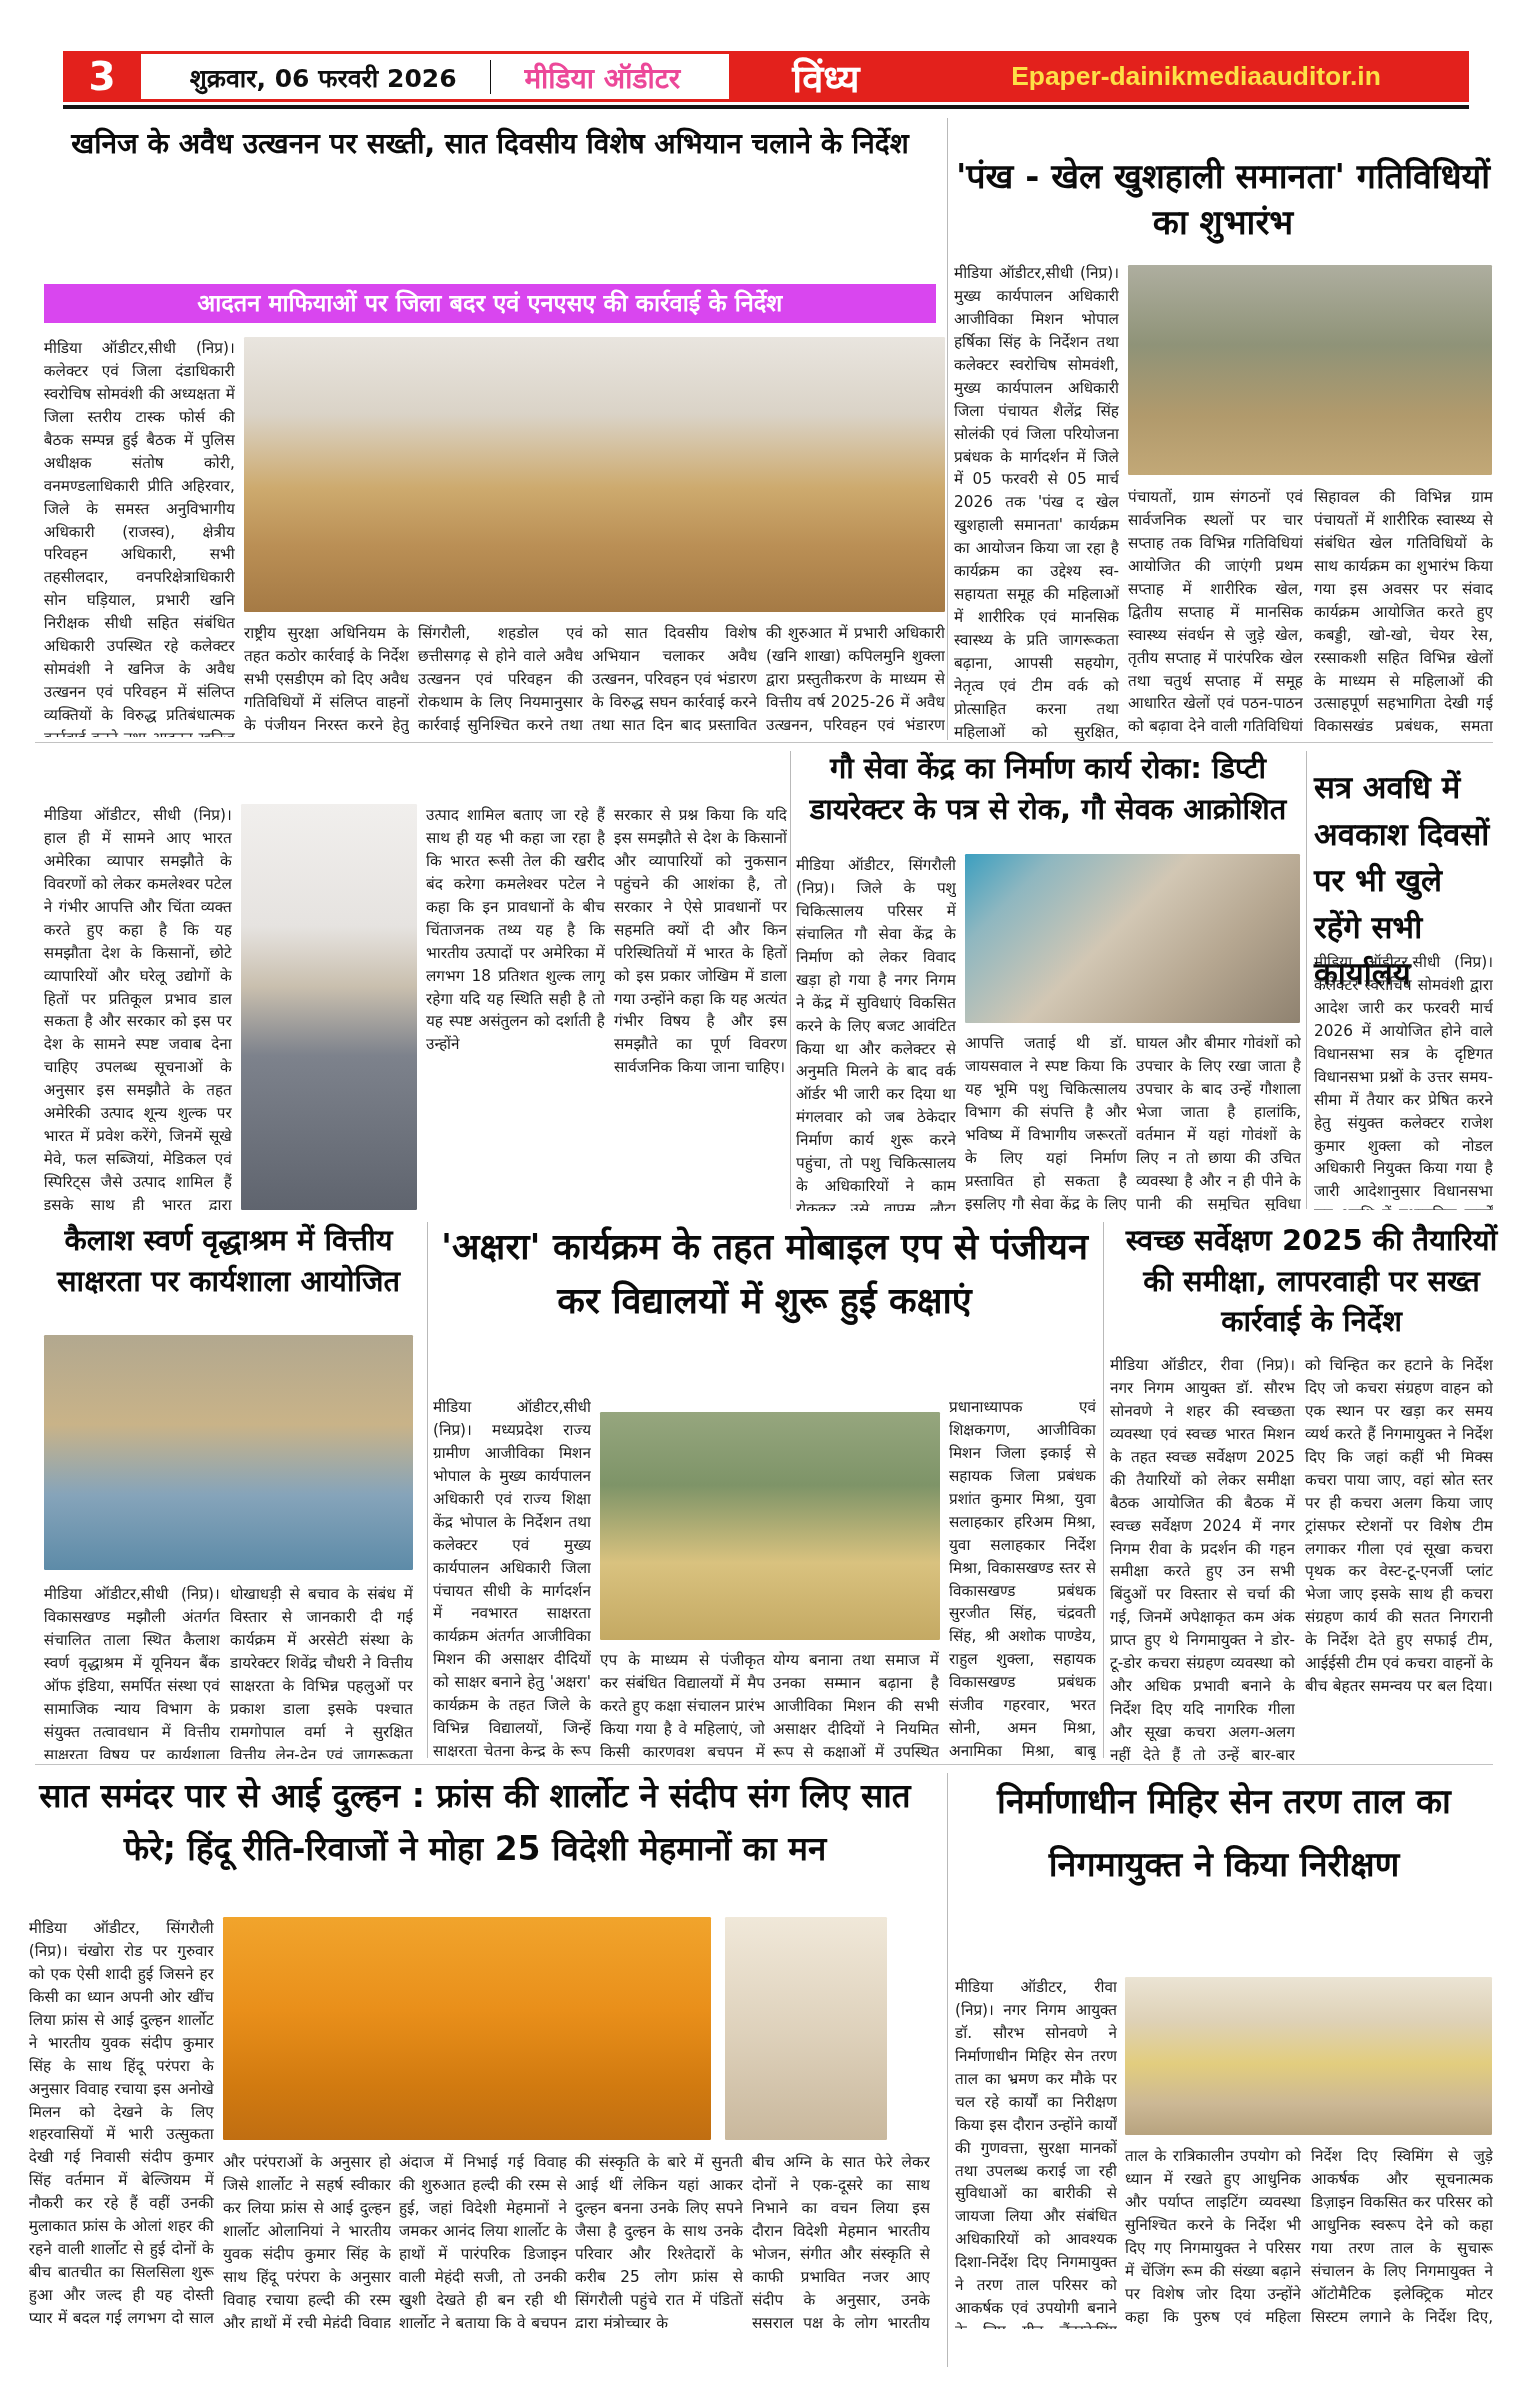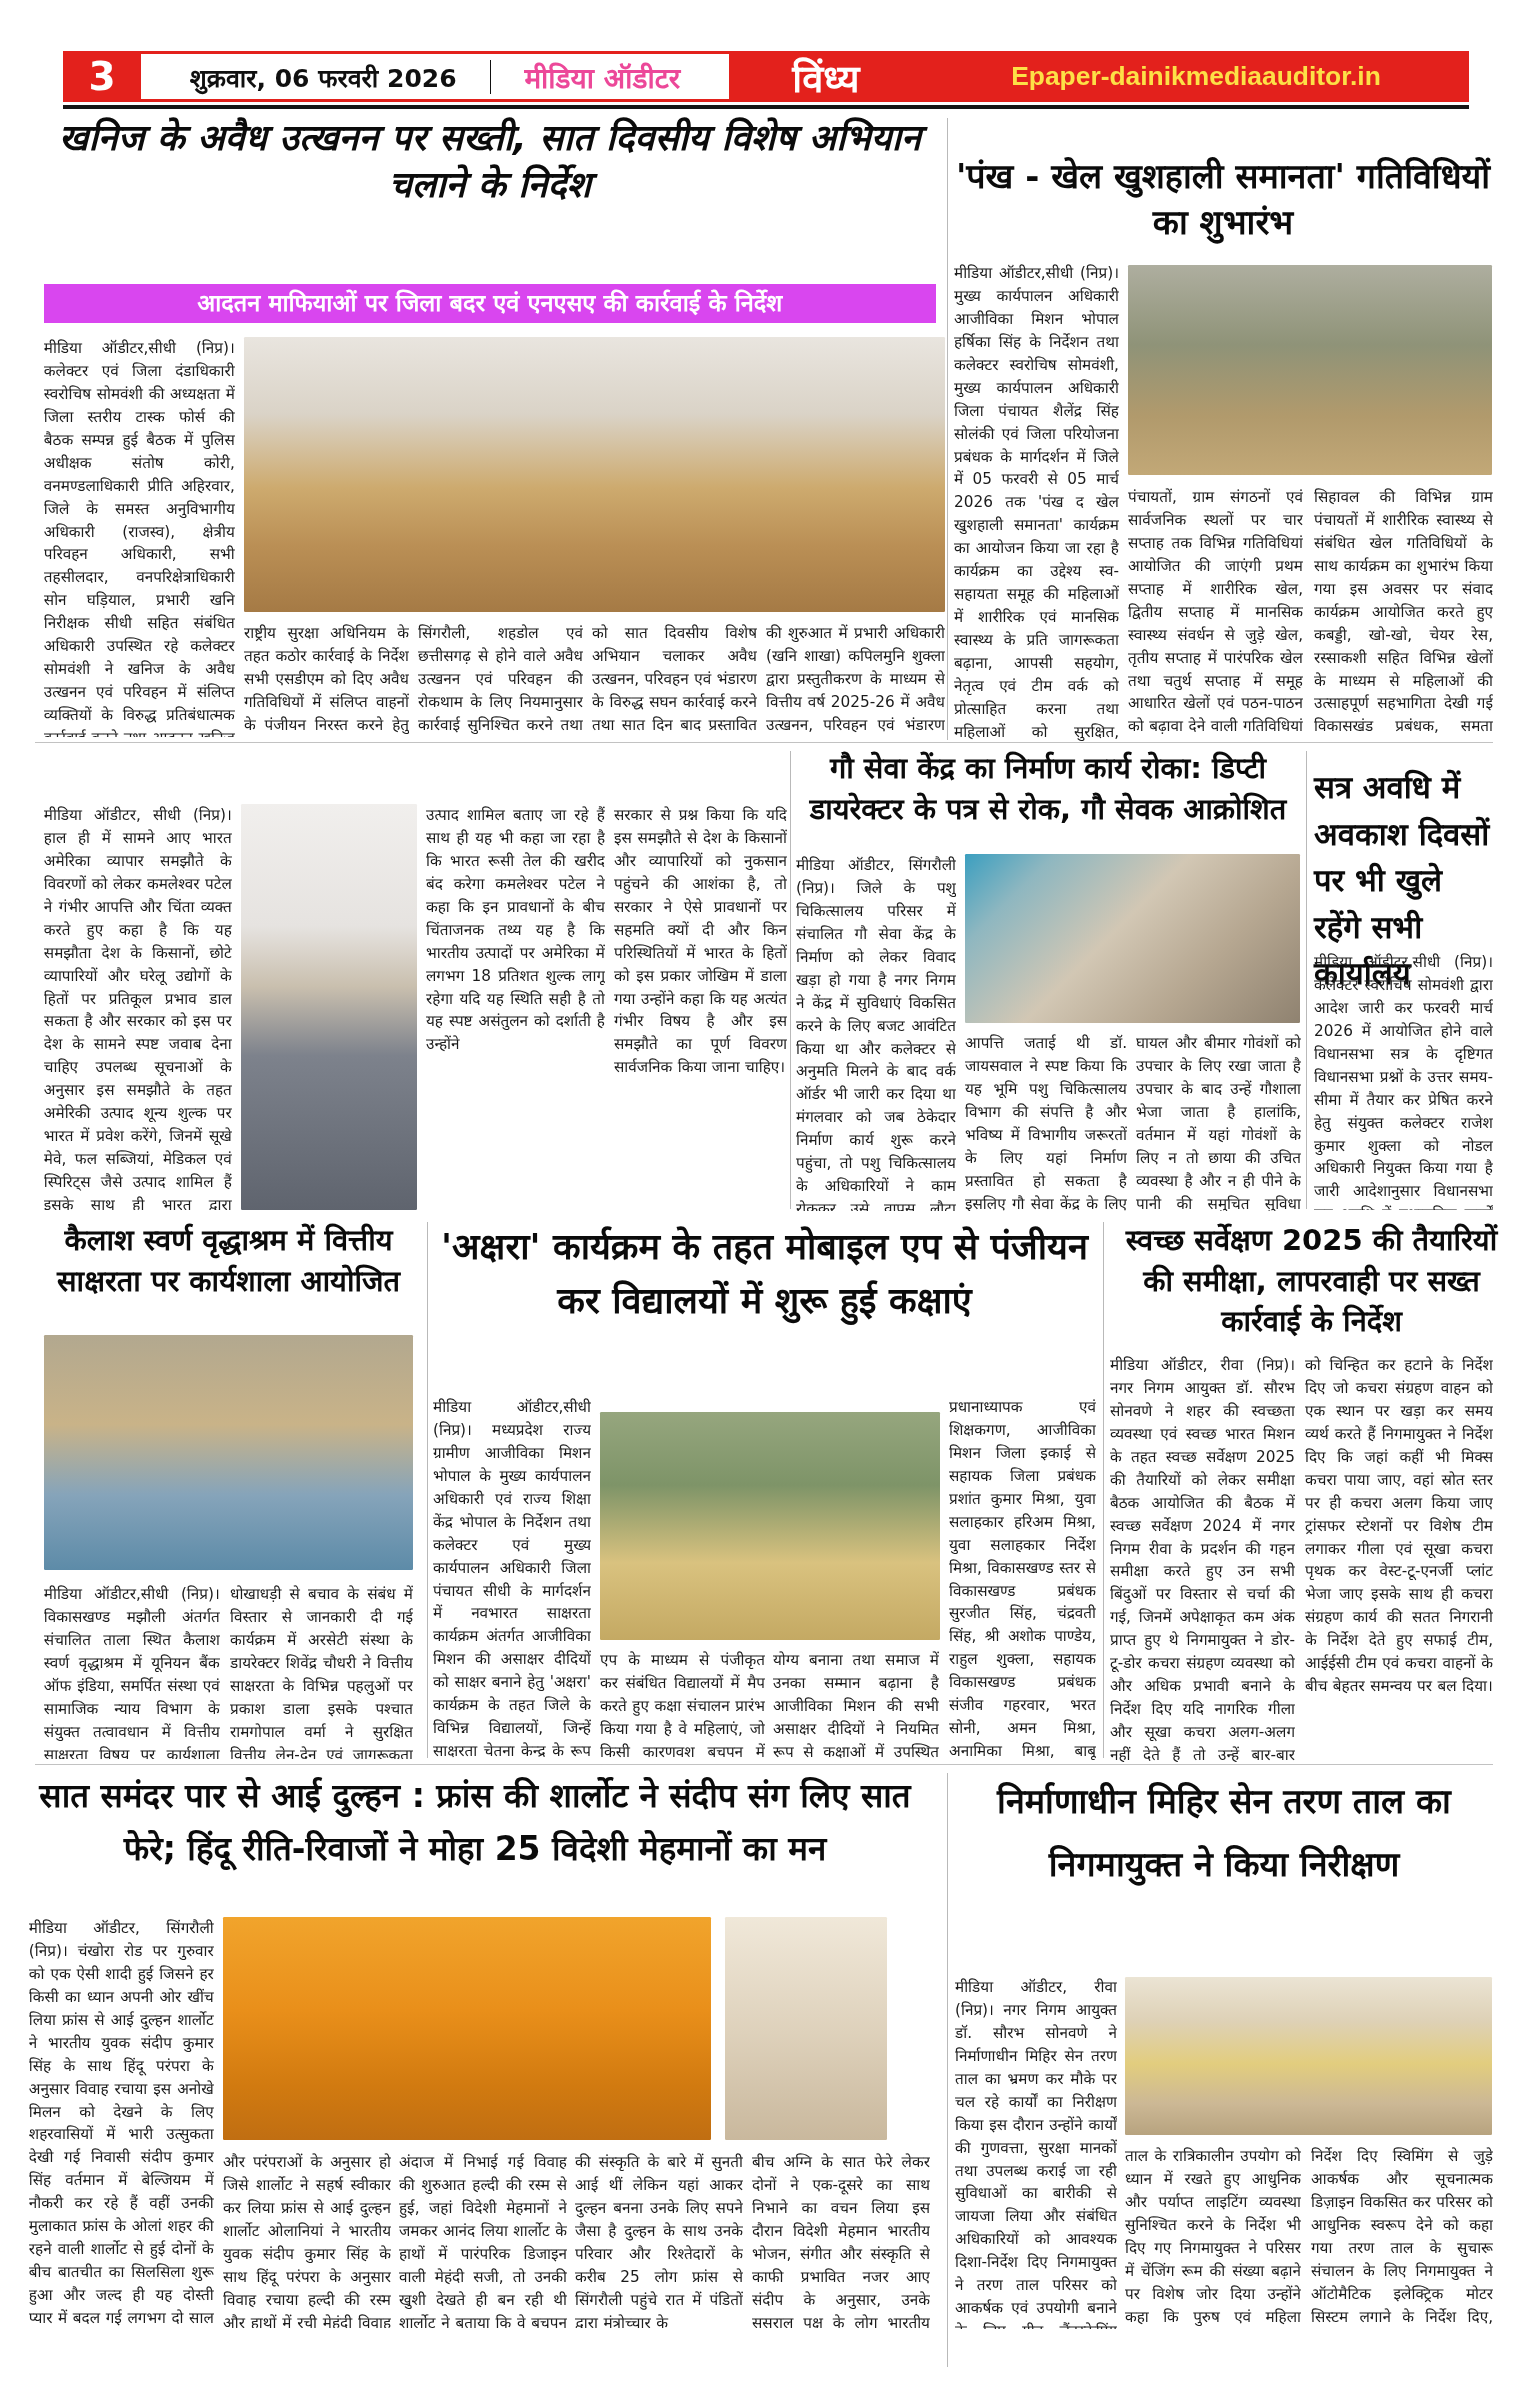--- a/index.html
+++ b/index.html
@@ -38,21 +38,21 @@
   <div style="width:194px;">
     <div class="hdr-ed">विंध्य</div>
   </div>
   <div style="flex:1;">
     <div class="hdr-web">Epaper-dainikmediaauditor.in</div>
   </div>
 </div>
 <div class="a" style="left:63px;top:105px;width:1406px;height:3.5px;background:#161616;"></div>
 
 <div class="a" style="left:35px;top:115px;width:910px;height:626px;">
-  <div class="hl" style="position:absolute;left:0;top:0;width:910px;font-size:36px;line-height:1.3;font-style:italic;">खनिज के अवैध उत्खनन पर सख्ती, सात दिवसीय विशेष अभियान चलाने के निर्देश</div>
+  <div class="hl" style="position:absolute;left:0;top:11px;width:910px;font-size:28px;line-height:1.3;">खनिज के अवैध उत्खनन पर सख्ती, सात दिवसीय विशेष अभियान चलाने के निर्देश</div>
   <div class="redbanner" style="position:absolute;left:8.8px;top:169px;width:892px;height:39px;font-size:23.5px;line-height:39px;">आदतन माफियाओं पर जिला बदर एवं एनएसए की कार्रवाई के निर्देश</div>
   <div class="bt" style="position:absolute;left:8.8px;top:222px;width:191px;height:400px;">मीडिया ऑडीटर,सीधी (निप्र)। कलेक्टर एवं जिला दंडाधिकारी स्वरोचिष सोमवंशी की अध्यक्षता में जिला स्तरीय टास्क फोर्स की बैठक सम्पन्न हुई बैठक में पुलिस अधीक्षक संतोष कोरी, वनमण्डलाधिकारी प्रीति अहिरवार, जिले के समस्त अनुविभागीय अधिकारी (राजस्व), क्षेत्रीय परिवहन अधिकारी, सभी तहसीलदार, वनपरिक्षेत्राधिकारी सोन घड़ियाल, प्रभारी खनि निरीक्षक सीधी सहित संबंधित अधिकारी उपस्थित रहे कलेक्टर सोमवंशी ने खनिज के अवैध उत्खनन एवं परिवहन में संलिप्त व्यक्तियों के विरुद्ध प्रतिबंधात्मक कार्रवाई करने तथा आदतन खनिज माफियाओं पर जिला बदर एवं</div>
   <div class="a ph" style="left:209px;top:222px;width:701px;height:275px;background:linear-gradient(180deg,#e9e5df 0%,#dad3c7 28%,#cdaa6e 55%,#ba8f55 76%,#a57a45 100%);"></div>
   <div class="bt" style="position:absolute;left:209px;top:507px;width:165px;height:115px;">राष्ट्रीय सुरक्षा अधिनियम के तहत कठोर कार्रवाई के निर्देश सभी एसडीएम को दिए अवैध गतिविधियों में संलिप्त वाहनों के पंजीयन निरस्त करने हेतु क्षेत्रीय परिवहन अधिकारी को भी निर्देशित किया गया कलेक्टर ने</div>
   <div class="bt" style="position:absolute;left:383px;top:507px;width:165px;height:115px;">सिंगरौली, शहडोल एवं छत्तीसगढ़ से होने वाले अवैध उत्खनन एवं परिवहन की रोकथाम के लिए नियमानुसार कार्रवाई सुनिश्चित करने तथा वस्तुस्थिति से संभागायुक्त को अवगत कराने के निर्देश दिए साथ ही टास्क फोर्स</div>
   <div class="bt" style="position:absolute;left:557px;top:507px;width:165px;height:115px;">को सात दिवसीय विशेष अभियान चलाकर अवैध उत्खनन, परिवहन एवं भंडारण के विरुद्ध सघन कार्रवाई करने तथा सात दिन बाद प्रस्तावित बैठक में कार्रवाई की जानकारी प्रस्तुत करने के निर्देश दिए गए बैठक</div>
   <div class="bt" style="position:absolute;left:731px;top:507px;width:179px;height:115px;">की शुरुआत में प्रभारी अधिकारी (खनि शाखा) कपिलमुनि शुक्ला द्वारा प्रस्तुतीकरण के माध्यम से वित्तीय वर्ष 2025-26 में अवैध उत्खनन, परिवहन एवं भंडारण से संबंधित दर्ज 152 प्रकरणों की जानकारी दी गई।</div>
 </div>
 
 <div class="a vdiv" style="left:947px;top:118px;height:622px;"></div>

